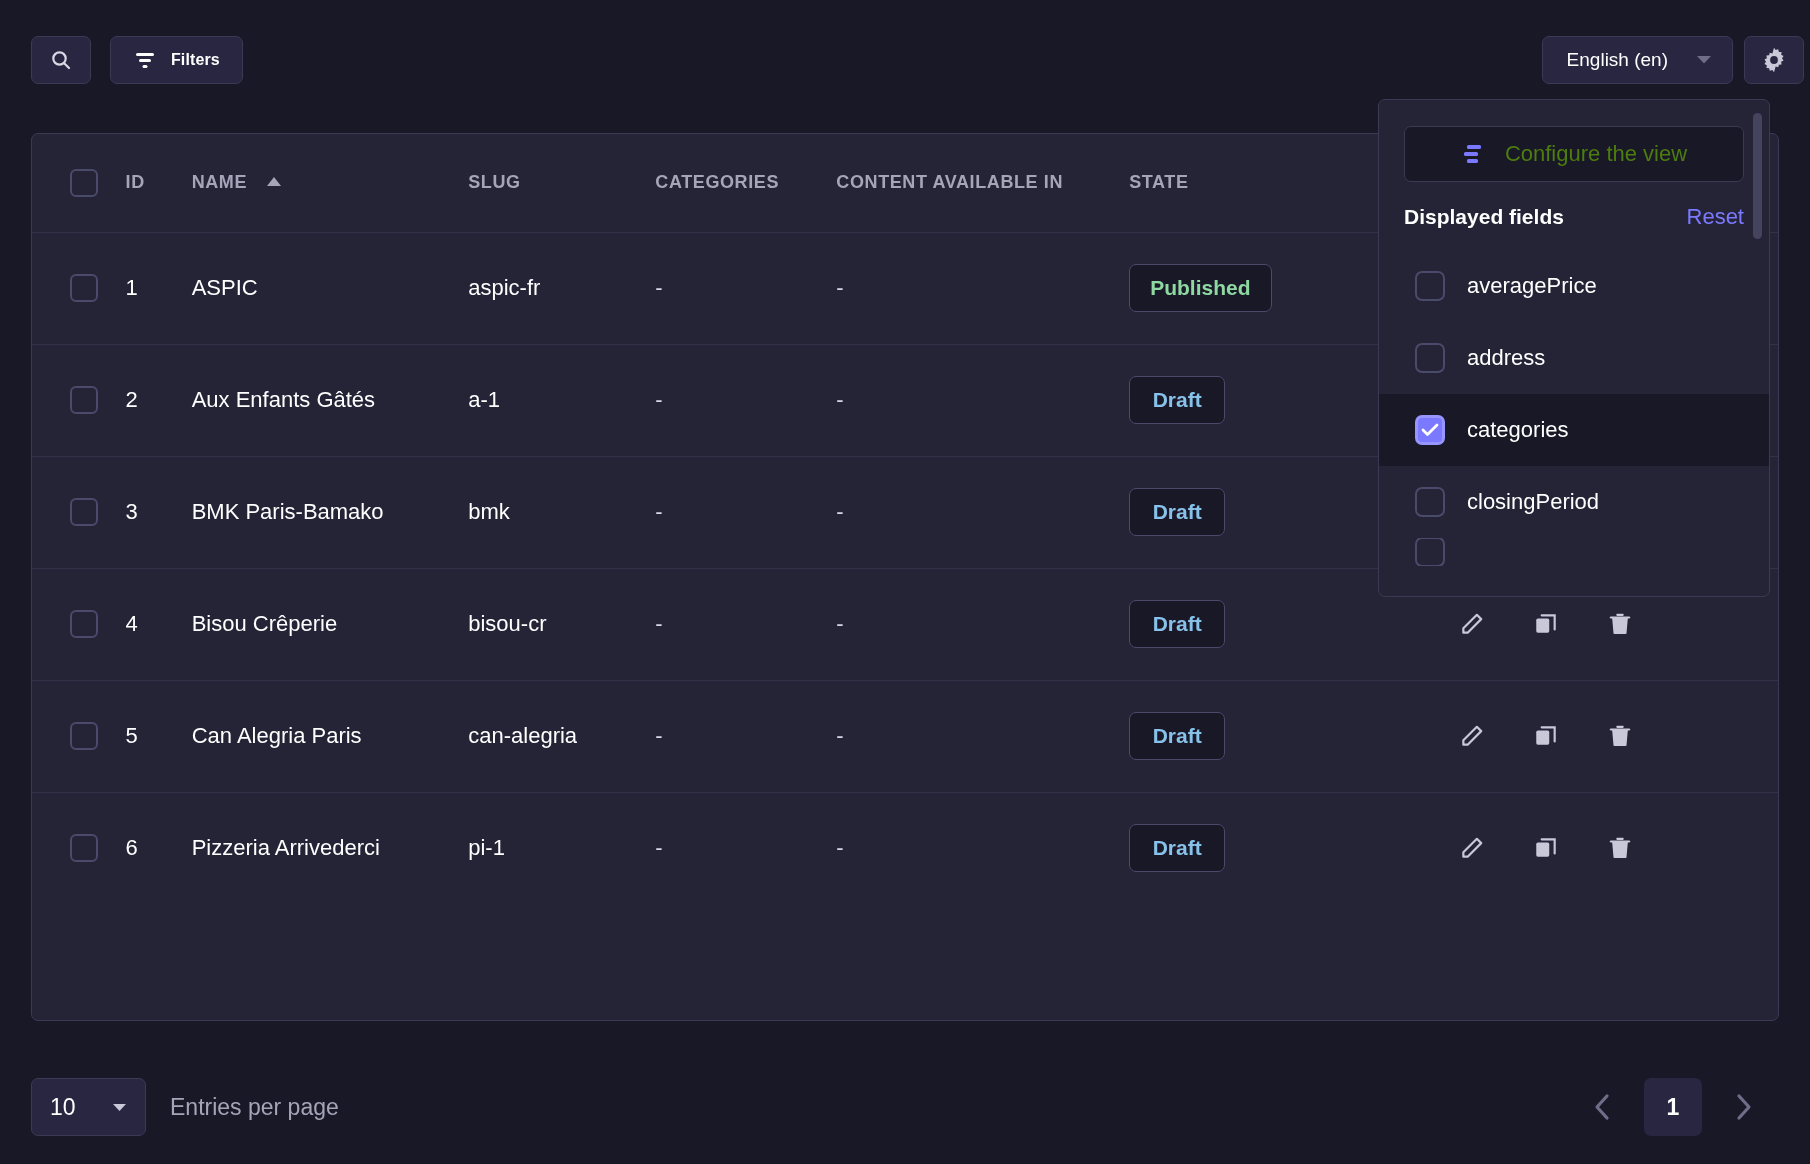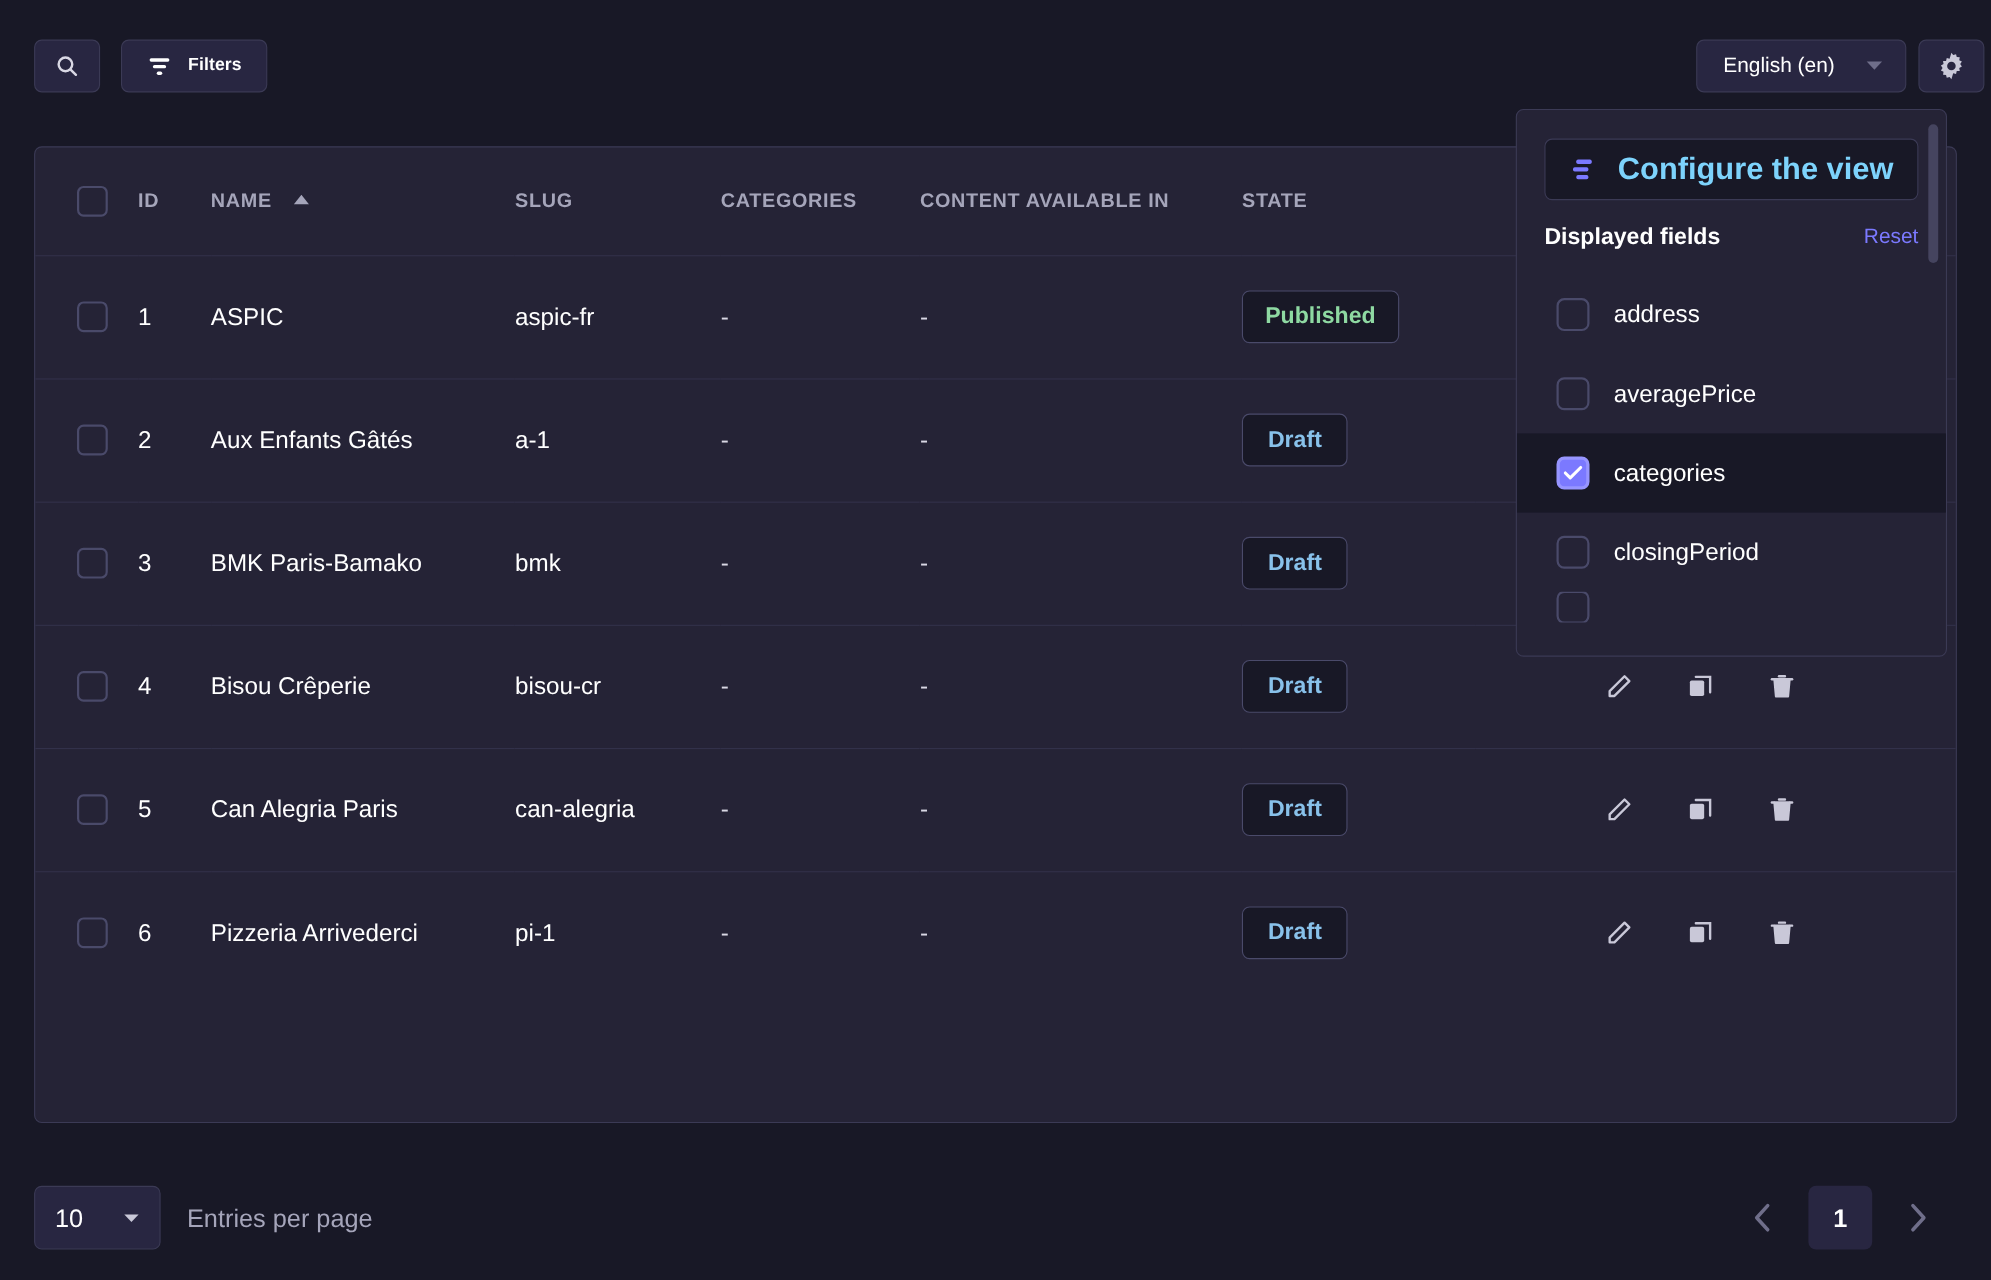--- a/index.html
+++ b/index.html
@@ -123,27 +123,27 @@
     border: 1px solid #3b3a55;
     border-radius: 7px;
     overflow: hidden;
   }
   .cfg-btn {
     position: absolute; left: 25px; top: 26px; width: 340px; height: 56px;
     background: #181826; border: 1px solid #3b3a55; border-radius: 7px;
     display: flex; align-items: center; justify-content: center; gap: 18px;
     cursor: pointer;
   }
-  .cfg-label { color: #7dd3fc; font-size: 28px; font-weight: 700; }
+  .cfg-label { color: #4d7c0f; font-size: 22px; font-weight: 400; }
   .df-row {
     position: absolute; left: 25px; top: 104px; width: 340px;
     display: flex; align-items: center; justify-content: space-between;
   }
   .df-title { color: #ffffff; font-size: 21px; font-weight: 700; }
-  .df-reset { color: #7b79ff; font-size: 19px; font-weight: 400; cursor: pointer; }
+  .df-reset { color: #7b79ff; font-size: 22px; font-weight: 400; cursor: pointer; }
 
   .field-list { position: absolute; left: 0; top: 150px; width: 392px; }
   .field-item {
     height: 72px; display: flex; align-items: center; gap: 22px;
     padding-left: 36px; cursor: pointer;
   }
   .field-item.selected { background: #181826; }
   .field-label { color: #ffffff; font-size: 22px; }
   .fcb { width: 30px; height: 30px; border: 2px solid #4a4a6a; border-radius: 7px; flex: none; }
   .fcb.on {
@@ -475,25 +475,25 @@
     </div>
 
     <div class="df-row">
       <span class="df-title">Displayed fields</span>
       <span class="df-reset">Reset</span>
     </div>
 
     <div class="field-list" id="field-list">
         <div class="field-item">
           <span class="fcb"></span>
-          <span class="field-label">address</span>
+          <span class="field-label">averagePrice</span>
         </div>
         <div class="field-item">
           <span class="fcb"></span>
-          <span class="field-label">averagePrice</span>
+          <span class="field-label">address</span>
         </div>
         <div class="field-item selected">
           <span class="fcb on">
             <svg width="18" height="14" viewBox="0 0 18 14" fill="none" stroke="#ffffff" stroke-width="2.8" stroke-linecap="round" stroke-linejoin="round">
               <polyline points="2,7 6.5,11.5 16,2"></polyline>
             </svg>
           </span>
           <span class="field-label">categories</span>
         </div>
         <div class="field-item">

